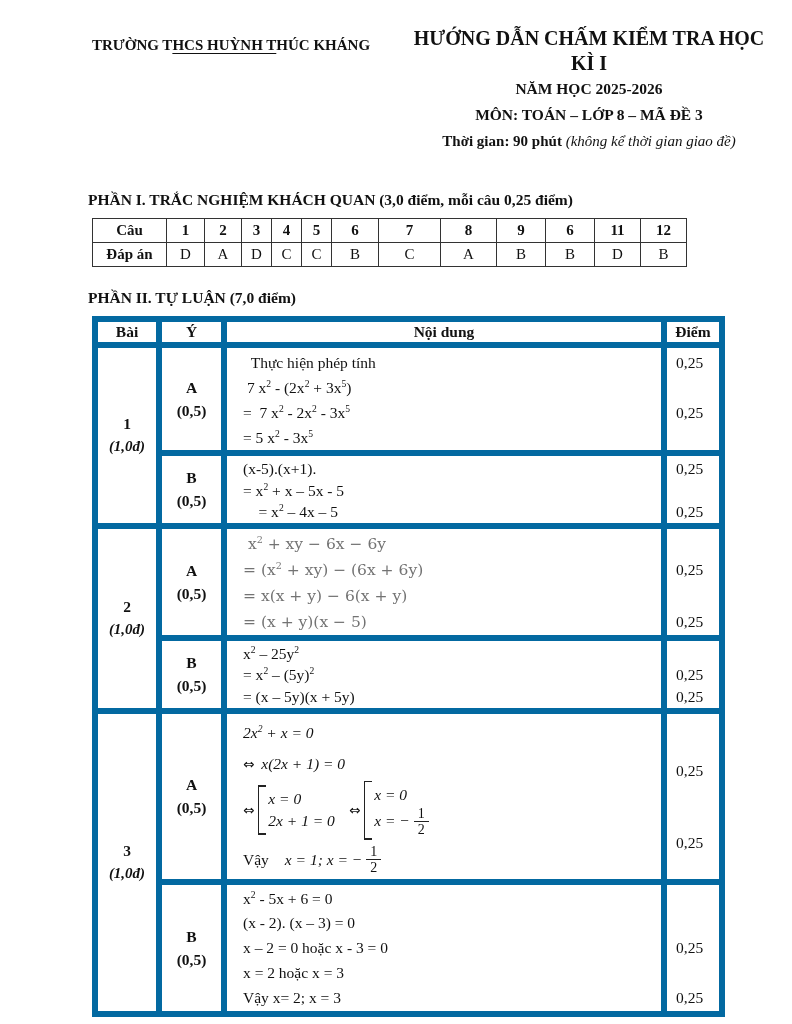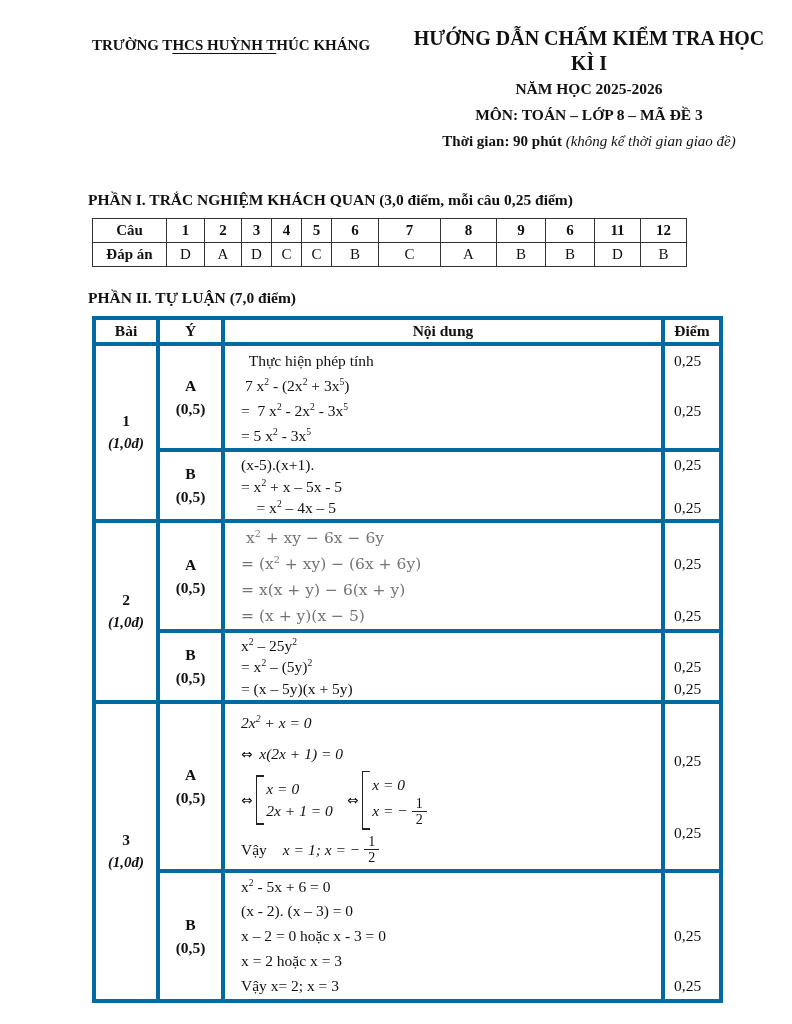--- a/index.html
+++ b/index.html
@@ -26,21 +26,21 @@
   .p1-title{margin-top:37px;}
   .p2-title{margin-top:22px;}
 
   
   .t1{border-collapse:collapse;table-layout:fixed;width:594px;margin:9px 0 0 4px;}
   .t1 td{border:1px solid #333;text-align:center;font-size:15px;height:23px;padding:0;}
   .t1 .hd{font-weight:bold;}
 
   
   .t2{border-collapse:collapse;table-layout:fixed;width:627px;margin:9px 0 0 4px;}
-  .t2 td{border:4px solid #0369a1;padding:0;vertical-align:top;font-size:15.5px;}
+  .t2 td{border:6px solid #0369a1;padding:0;vertical-align:top;font-size:15.5px;}
   .t2 tr.head td{font-weight:bold;text-align:center;font-size:15.5px;vertical-align:middle;}
   tr.head{height:26px;}
   tr.r1a{height:100px;} tr.r1b{height:65px;}
   tr.r2a{height:105px;} tr.r2b{height:65px;}
   tr.r3a{height:163px;} tr.r3b{height:124px;}
 
   .baicell{vertical-align:middle!important;text-align:center;}
   .bnum{font-weight:bold;font-size:15.5px;line-height:22px;}
   .bpts{font-weight:bold;font-style:italic;font-size:15px;line-height:22px;}
   .ycell{vertical-align:middle!important;text-align:center;}

